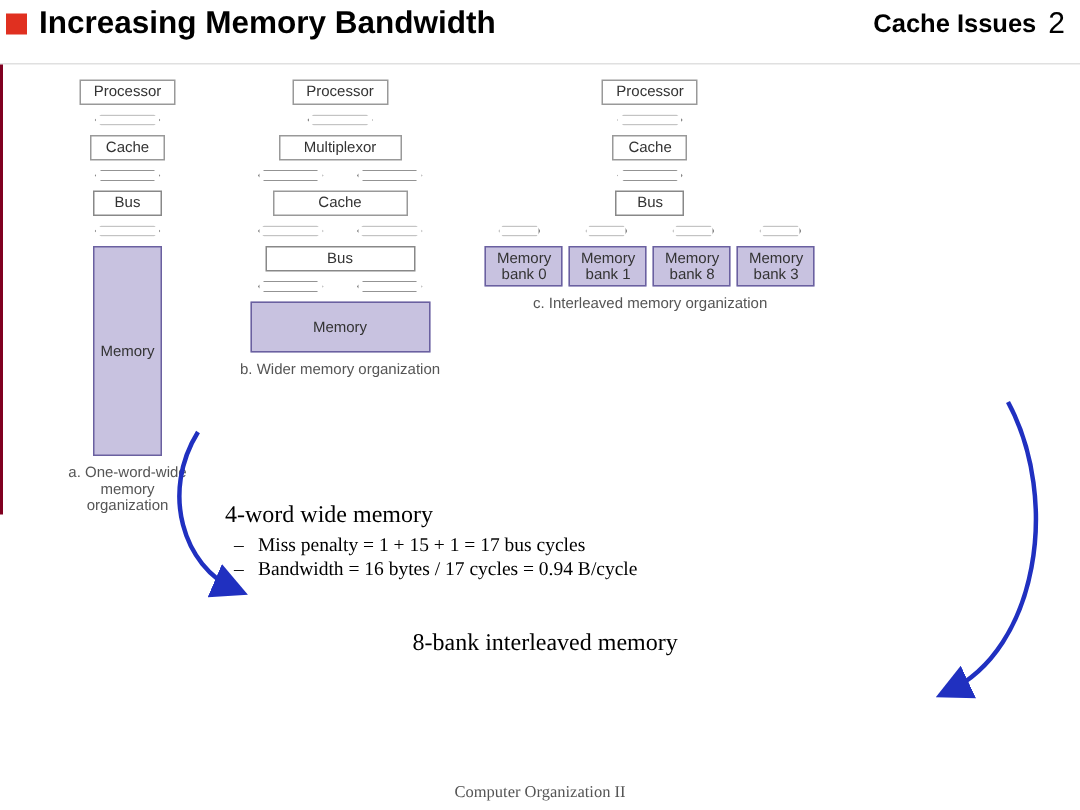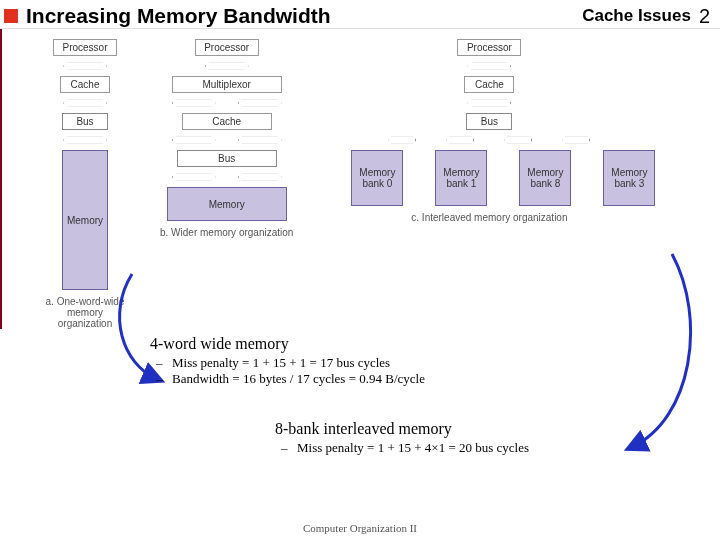--- a/index.html
+++ b/index.html
@@ -4,21 +4,21 @@
 <style>
   * { box-sizing: border-box; margin: 0; padding: 0; }
   body {
     width: 720px; height: 540px;
     font-family: Arial, Helvetica, sans-serif;
     background: #fff; color: #000;
     position: relative; overflow: hidden;
   }
   .title-bar {
     display: flex; align-items: center;
-    padding: 4px 10px 0 4px;
+    padding: 4px 10px 14px 4px;
     border-bottom: 1px solid #e0e0e0;
   }
   .red-sq {
     width: 14px; height: 14px; background: #e03020;
     margin-right: 8px; flex: 0 0 auto;
   }
   .title {
     font-size: 21px; font-weight: bold; flex: 1 1 auto;
   }
   .right-hdr {
@@ -45,31 +45,31 @@
     padding: 2px 6px; font-size: 10px;
     display:flex; align-items:center; justify-content:center;
   }
   .box.proc { width: 64px; }
   .diamond {
     width: 44px; height: 12px; border: 1px solid #888;
     transform: scaleY(0.6) rotate(0deg);
     clip-path: polygon(0 50%, 10% 0, 90% 0, 100% 50%, 90% 100%, 10% 100%);
     background:#fff;
   }
-  .mux { width: 110px; text-align:center; }
+  .mux { width: 82px; text-align:center; }
   .wideCache { width: 90px; }
   .bus { border:1px solid #888; width:46px; padding:2px 4px; text-align:center;}
   .membox {
     background: #c8c2e0; border:1px solid #6a60a0; padding:3px 4px;
     text-align:center; font-size:10px; color:#333;
   }
   .col-a .tall { width:46px; height:140px; display:flex; align-items:center; justify-content:center; }
   .col-b .wide { width:120px; height:34px; display:flex; align-items:center; justify-content:center; }
   .bankrow { display:flex; gap:4px; }
-  .bankrow .membox { width:52px; height:56px; display:flex; flex-direction:column; justify-content:center; align-items:center; line-height:1.1;margin-left:28px; }
+  .bankrow .membox { width:52px; height:27px; display:flex; flex-direction:column; justify-content:center; align-items:center; line-height:1.1; }
   .caption { font-size:10px; color:#555; margin-top:2px; }
 
   
   .sec1 { position:absolute; left:150px; top:335px; width:440px; }
   .sec2 { position:absolute; left:275px; top:420px; width:420px; }
   .sec h3 { font-family: "Times New Roman", serif; font-size:16px; font-weight:normal; margin-bottom:2px; }
   .sec ul { list-style:none; padding-left:22px; }
   .sec li { font-family: "Times New Roman", serif; font-size:13px; position:relative; line-height:1.25; }
   .sec li::before { content:"–"; position:absolute; left:-16px; }
 
@@ -177,17 +177,16 @@
   <h3>4-word wide memory</h3>
   <ul>
     <li>Miss penalty = 1 + 15 + 1 = 17 bus cycles</li>
     <li>Bandwidth = 16 bytes / 17 cycles = 0.94 B/cycle</li>
   </ul>
 </div>
 
 <div class="sec sec2">
   <h3>8-bank interleaved memory</h3>
   <ul>
-    <li>Miss penalty = 1 + 15 + 4×1 = 20 bus cycles</li>
   </ul>
 </div>
 
 <div class="footer">Computer Organization II</div>
 
 </body></html>

